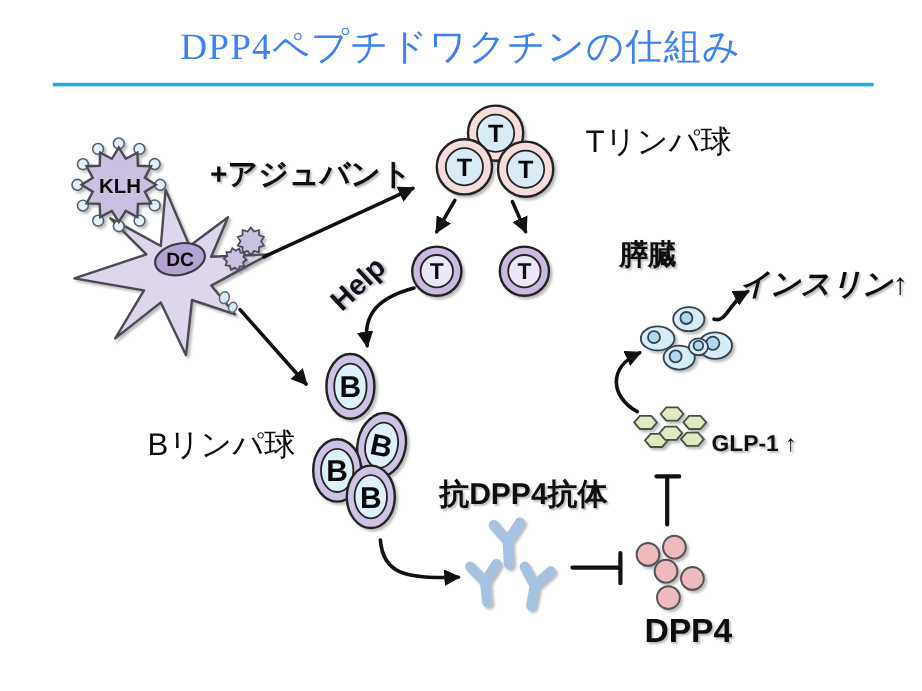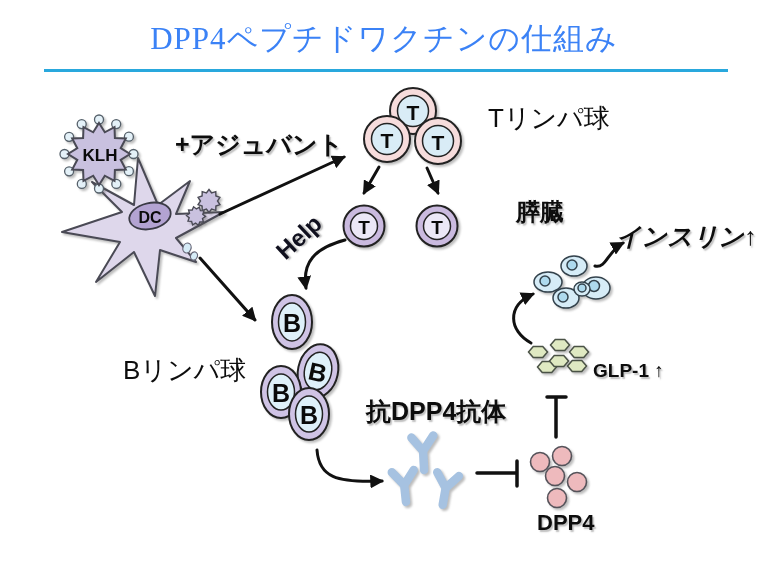--- a/index.html
+++ b/index.html
@@ -191,15 +191,15 @@
   </svg>
 
   <div class="abs lbl bold" style="left:175px;top:128px;font-size:25px;">+アジュバント</div>
   <div class="abs lbl" style="left:488px;top:101px;font-size:26px;">Tリンパ球</div>
   <div id="help" class="abs bold">Help</div>
   <div class="abs lbl" style="left:123px;top:353px;font-size:26px;">Bリンパ球</div>
   <div class="abs lbl bold" style="left:366px;top:395px;font-size:25px;">抗DPP4抗体</div>
   <div class="abs lbl bold" style="left:516px;top:196px;font-size:24px;text-align:right;">膵臓</div>
   <div class="abs lbl bold" style="left:616px;top:220px;font-size:25px;font-style:italic;">インスリン↑</div>
   <div class="abs lbl bold" style="left:593px;top:360px;font-size:19px;">GLP-1 ↑</div>
-  <div class="abs lbl bold" style="left:537px;top:510px;font-size:22px;">DPP4</div>
+  <div class="abs lbl bold" style="left:537px;top:510px;font-size:28px;">DPP4</div>
 
 </div>
 
 </body></html>

